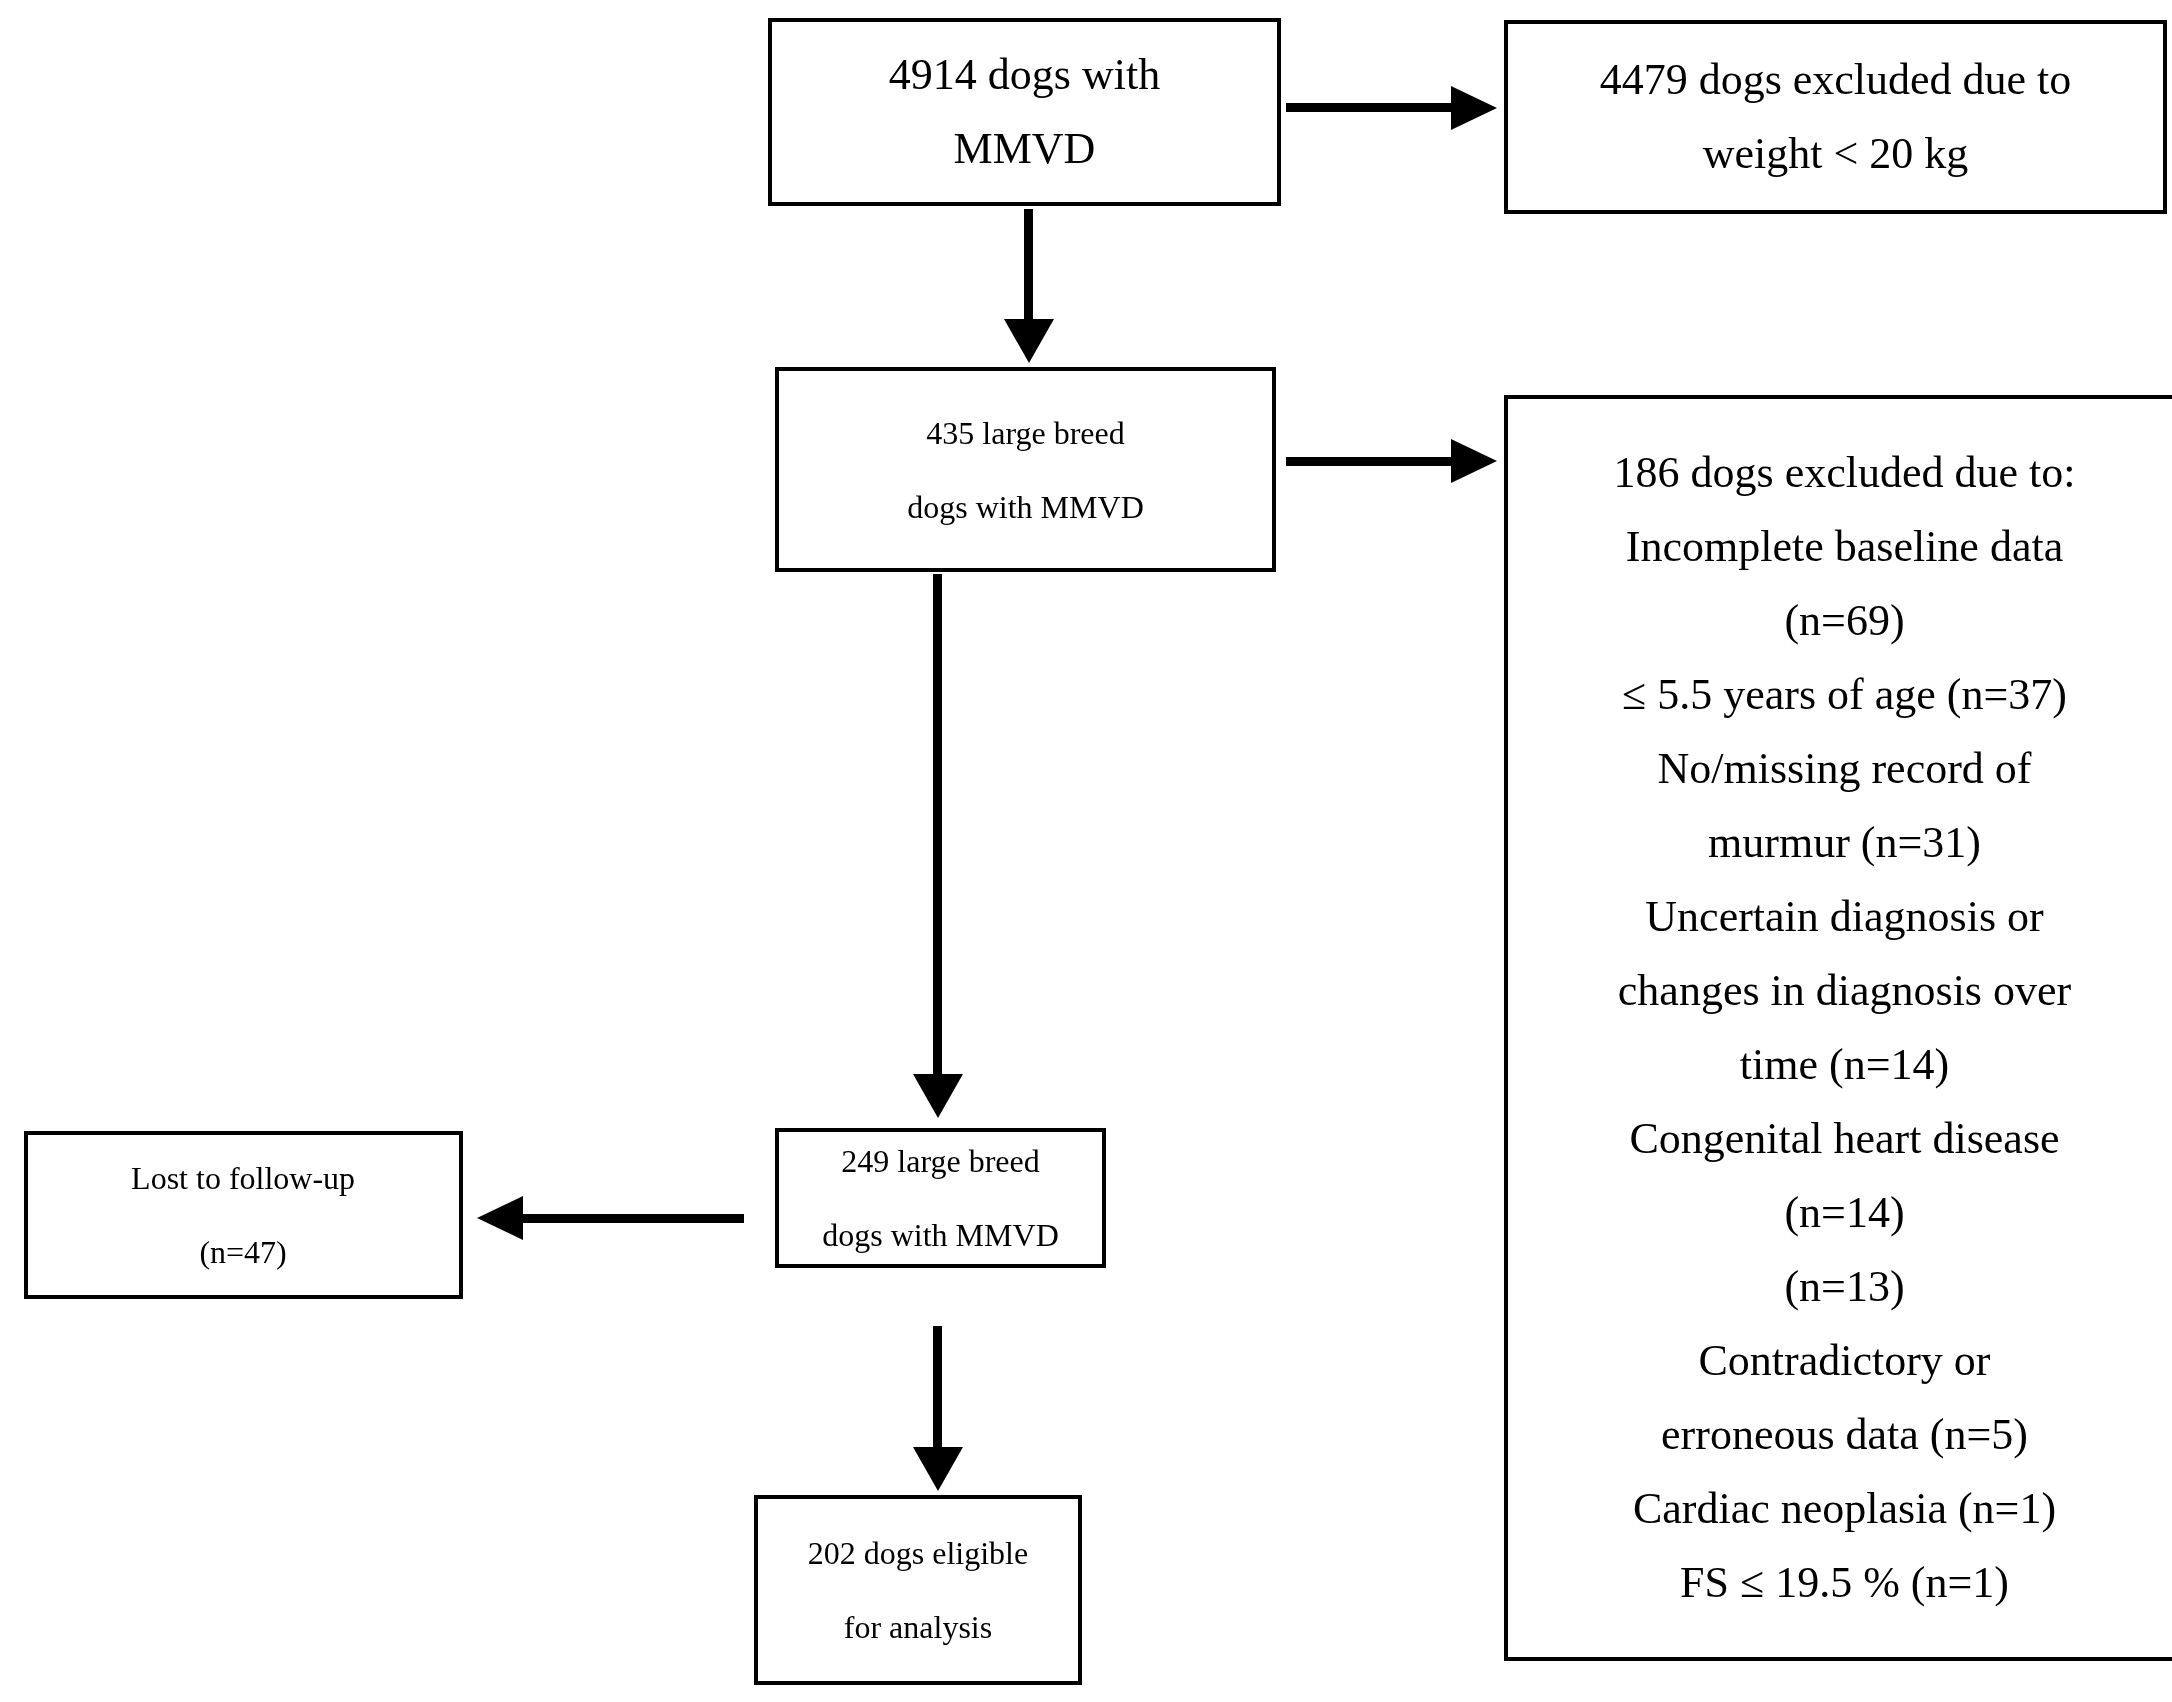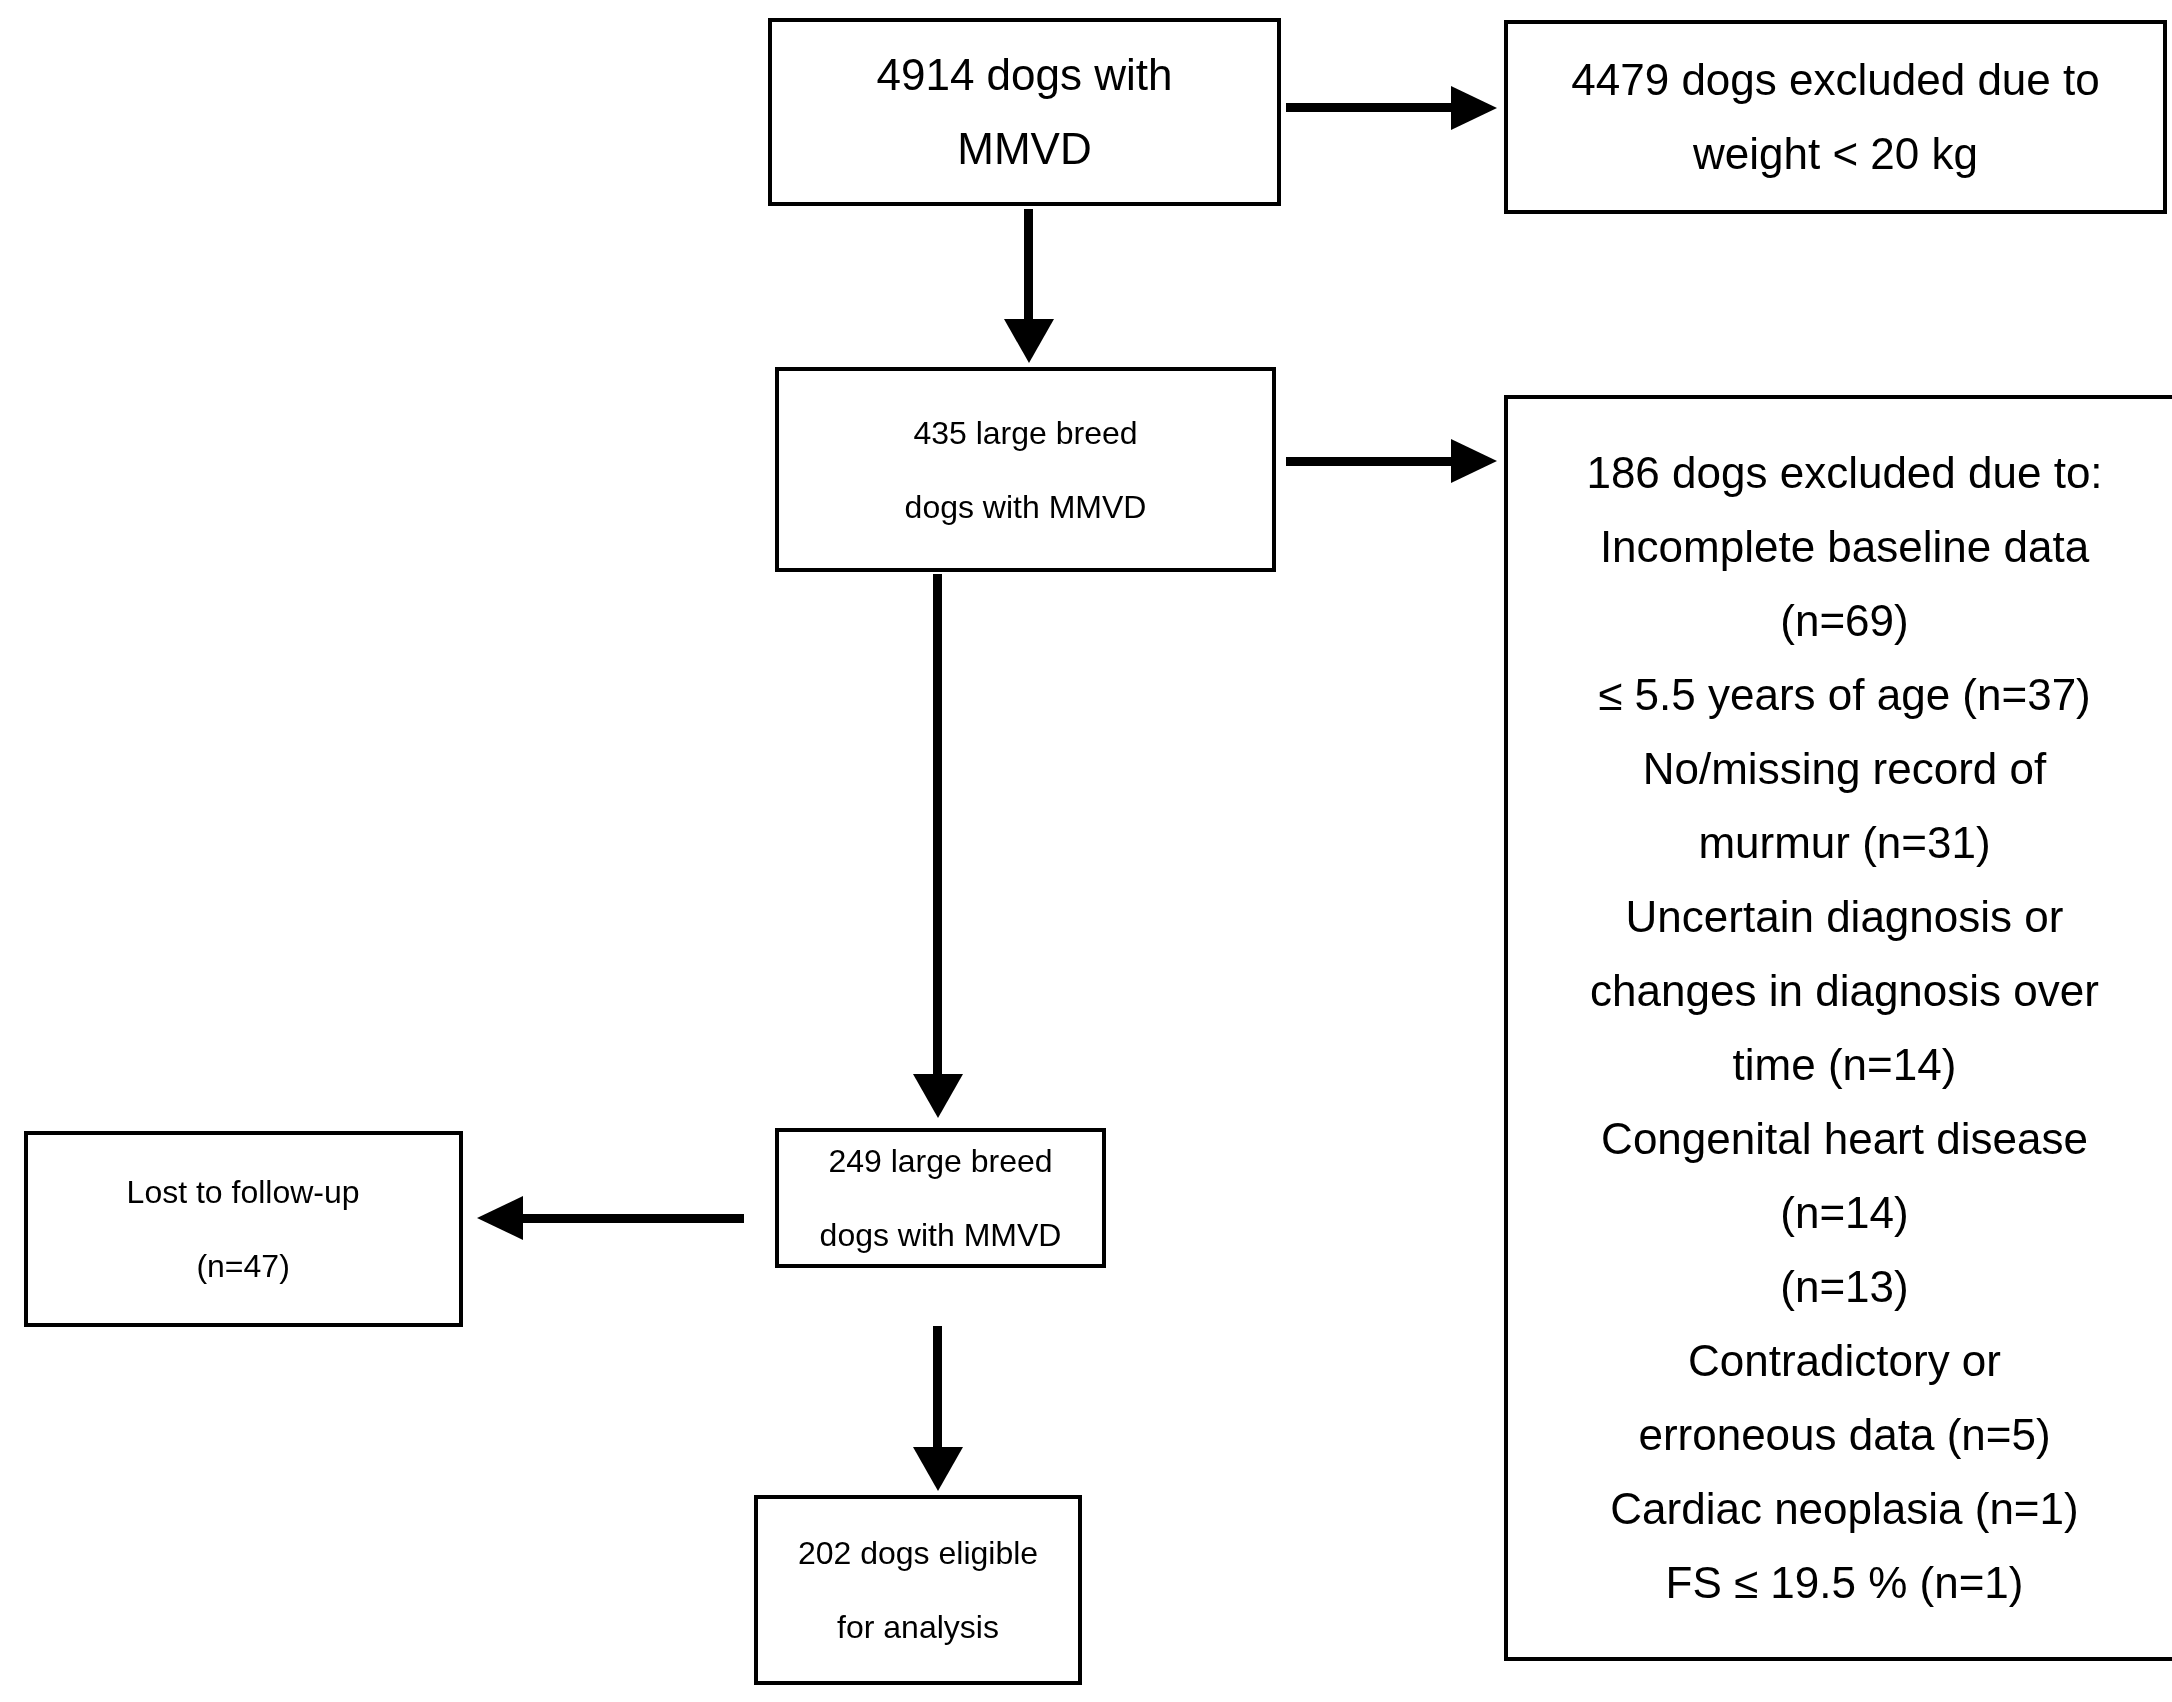--- a/index.html
+++ b/index.html
@@ -10,21 +10,21 @@
   html,body{
     margin:0;
     padding:0;
     background:var(--bg-color);
   }
   .stage{
     position:relative;
     width:2172px;
     height:1703px;
     background:var(--bg-color);
-    font-family:Liberation Sans, sans-serif;
+    font-family:Liberation Serif, serif;
     color:var(--text-color);
     overflow:hidden;
   }
   .node{
     position:absolute;
     box-sizing:border-box;
     border:4.3px solid var(--line-color);
     background:var(--bg-color);
     display:flex;
     flex-direction:column;
@@ -100,21 +100,21 @@
       <div class="line">erroneous data (n=5)</div>
       <div class="line">Cardiac neoplasia (n=1)</div>
       <div class="line">FS ≤ 19.5 % (n=1)</div>
     </div>
 
   <div class="node fs-med" style="left:775px;top:1128px;width:331px;height:140px">
       <div class="line">249 large breed</div>
       <div class="line">dogs with MMVD</div>
     </div>
 
-  <div class="node fs-med" style="left:23.6px;top:1131px;width:439px;height:196px">
+  <div class="node fs-med" style="left:23.6px;top:1131px;width:439px;height:168px">
       <div class="line">Lost to follow-up</div>
       <div class="line">(n=47)</div>
     </div>
 
   <div class="node fs-med" style="left:754px;top:1495px;width:328px;height:190px">
       <div class="line">202 dogs eligible</div>
       <div class="line">for analysis</div>
     </div>
 
   <div>

